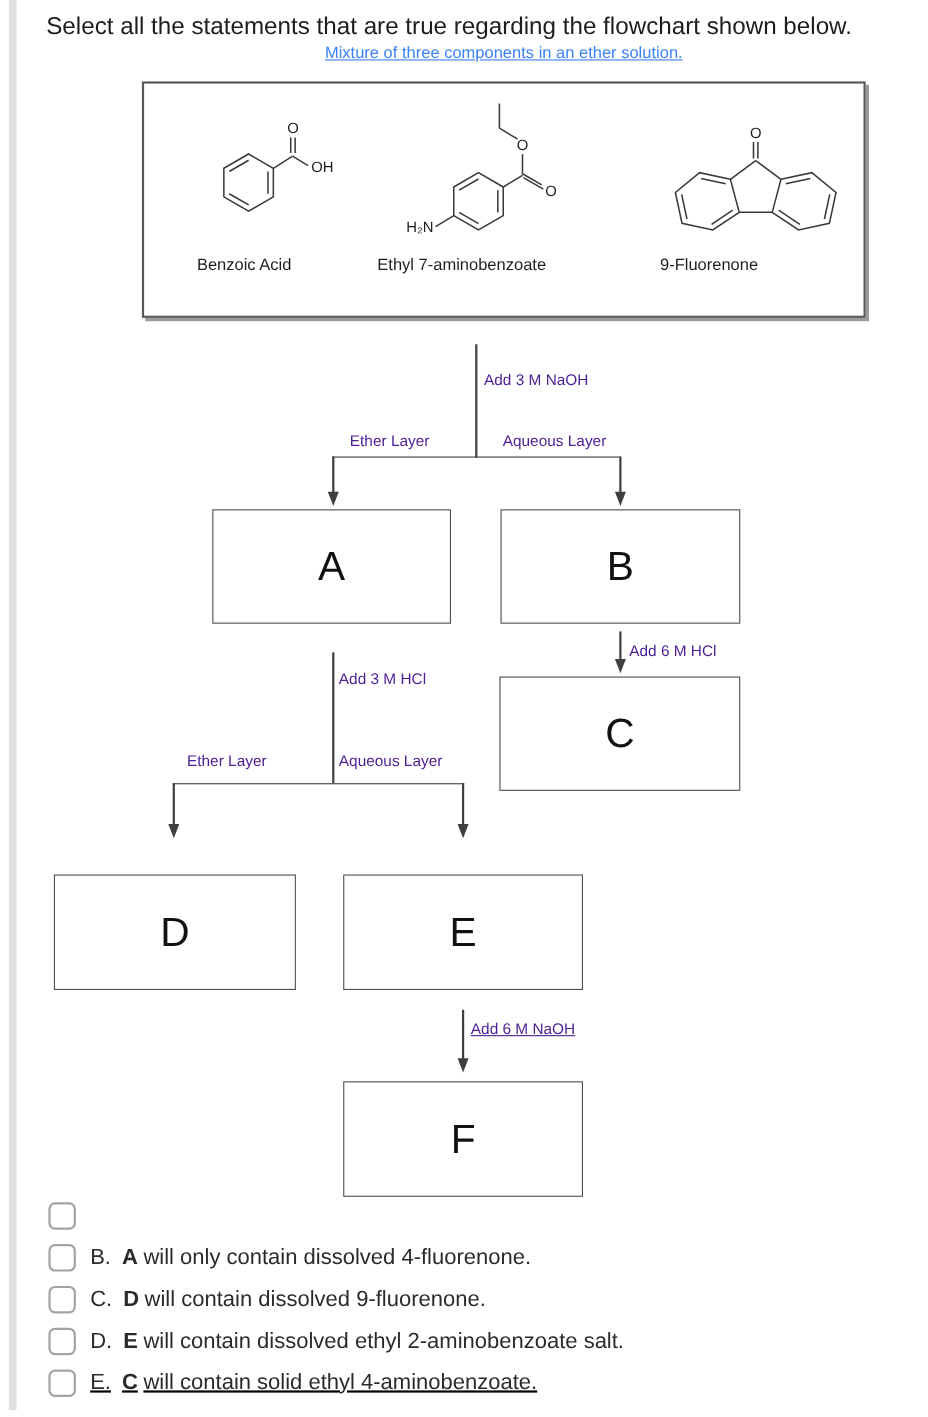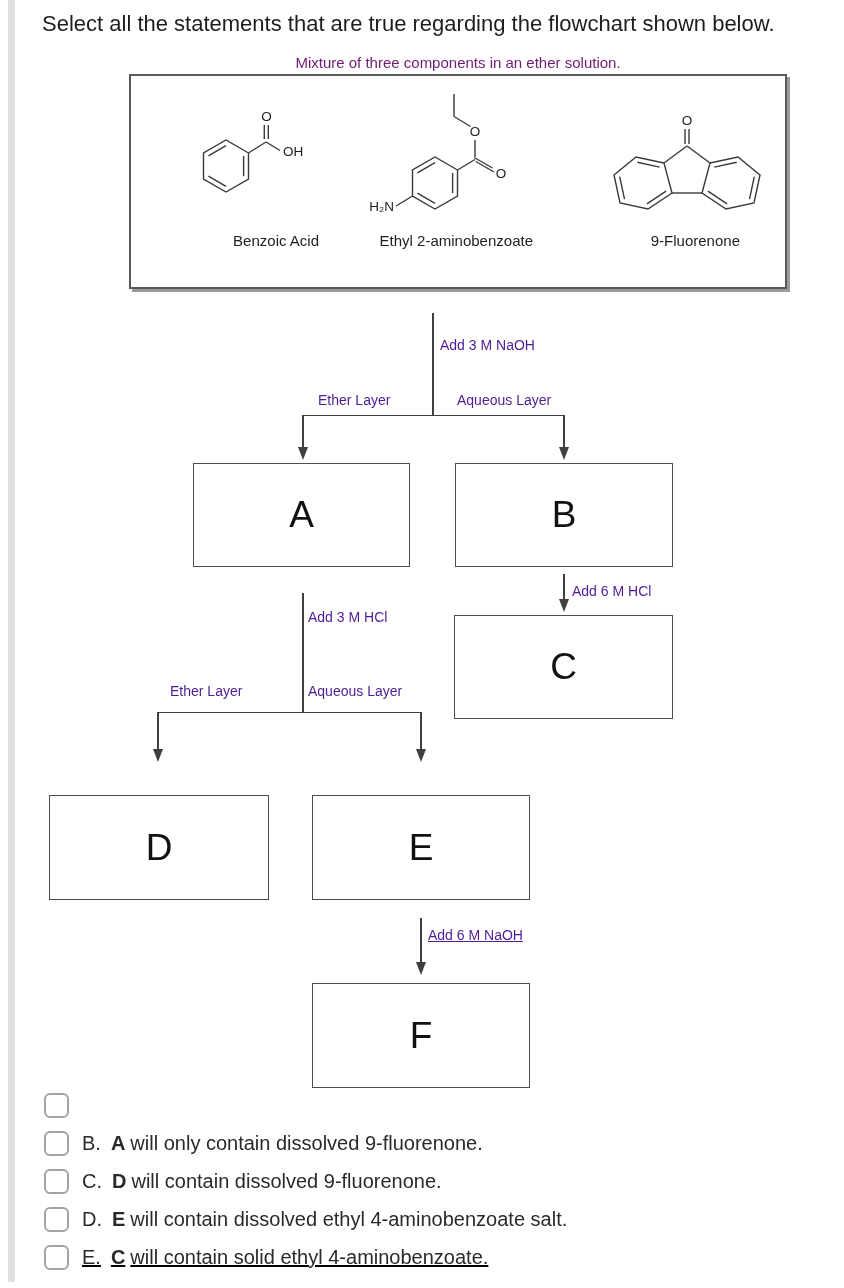--- a/index.html
+++ b/index.html
@@ -1,27 +1,27 @@
 <!DOCTYPE html>
 <html><head>
 <meta charset="utf-8">
 <style>
   html,body{margin:0;padding:0;background:#fff;}
   .canvas{position:relative;width:840px;height:1288px;background:#fff;overflow:hidden;
           font-family:"Liberation Sans",sans-serif;}
   .vbar{position:absolute;left:8px;top:0;width:7px;height:1282px;background:#e0e0e0;}
   .title{position:absolute;left:42px;top:11px;font-size:22px;color:#1d1d1d;white-space:nowrap;}
-  .caption{position:absolute;left:129px;top:54px;width:658px;text-align:center;
-           font-size:15px;color:#701a75;}
+  .caption{position:absolute;left:129px;top:40px;width:658px;text-align:center;
+           font-size:15px;color:#3b82f6;text-decoration:underline;}
   .mixbox{position:absolute;left:129px;top:74px;width:654px;height:211px;background:#fff;
           border:2px solid #5a5a5a;box-shadow:3px 3px 0 #9b9b9b;}
   .struct{position:absolute;}
   .struct path,.struct line{fill:none;stroke:#3a3a3a;stroke-width:1.4;}
   .struct text{fill:#1e1e1e;font-family:"Liberation Sans",sans-serif;font-size:13.5px;}
-  .compound-label{position:absolute;top:232px;text-align:right;font-size:15px;color:#1e1e1e;}
+  .compound-label{position:absolute;top:232px;text-align:left;font-size:15px;color:#1e1e1e;}
   .line{position:absolute;background:#3f3f3f;}
   .vline{width:1.5px;}
   .hline{height:1.5px;}
   .arrowhead{position:absolute;width:0;height:0;border-left:5px solid transparent;
              border-right:5px solid transparent;border-top:13px solid #3f3f3f;}
   .fc-label{position:absolute;font-size:14px;color:#4c1d95;white-space:nowrap;}
   .fc-box{position:absolute;border:1.5px solid #4d4d4d;background:#fff;display:flex;
           align-items:center;justify-content:center;font-size:37px;color:#111;}
   .option-row{position:absolute;left:44px;display:flex;align-items:center;}
   .checkbox{width:21px;height:21px;border:2px solid #a3a3a3;border-radius:6px;
@@ -84,21 +84,21 @@
     <path d="M54.7 59.1 L32.3 54.3"></path>
     <path d="M14.7 68.7 L19.5 91.1"></path>
     <path d="M41.9 95.9 L61.1 83.1"></path>
     <path d="M109.3 59.1 L131.7 54.3"></path>
     <path d="M149.3 68.7 L144.5 91.1"></path>
     <path d="M122.1 95.9 L102.9 83.1"></path>
     <text x="82" y="17" text-anchor="middle">O</text>
   </svg>
 
   <div class="compound-label" style="left:179px;width:140px;">Benzoic Acid</div>
-  <div class="compound-label" style="left:343px;width:190px;">Ethyl 2-aminobenzoate</div>
+  <div class="compound-label" style="left:343px;width:190px;">Ethyl 7-aminobenzoate</div>
   <div class="compound-label" style="left:600px;width:140px;">9-Fluorenone</div>
 
   <div class="line vline" style="left:432px;top:313px;height:103px;"></div>
   <div class="fc-label" style="left:440px;top:337px;">Add 3 M NaOH</div>
   <div class="fc-label" style="left:318px;top:392px;">Ether Layer</div>
   <div class="fc-label" style="left:457px;top:392px;">Aqueous Layer</div>
   <div class="line hline" style="left:302px;top:414.5px;width:262px;"></div>
   <div class="line vline" style="left:302px;top:415px;height:33px;"></div>
   <div class="arrowhead" style="left:298px;top:447px;"></div>
   <div class="line vline" style="left:563px;top:415px;height:33px;"></div>
@@ -128,28 +128,28 @@
   <div class="line vline" style="left:420px;top:918px;height:46px;"></div>
   <div class="arrowhead" style="left:416px;top:962px;"></div>
   <div class="fc-label" style="left:428px;top:927px;text-decoration:underline;">Add 6 M NaOH</div>
   <div class="fc-box" style="left:312px;top:983px;width:216px;height:103px;">F</div>
 
   <div class="option-row" style="top:1093px;">
     <div class="checkbox"></div>
   </div>
   <div class="option-row" style="top:1131px;">
     <div class="checkbox"></div>
-    <div class="option-label"><span class="opt-prefix">B.</span><span class="opt-subject">A</span><span>will only contain dissolved 9-fluorenone.</span></div>
+    <div class="option-label"><span class="opt-prefix">B.</span><span class="opt-subject">A</span><span>will only contain dissolved 4-fluorenone.</span></div>
   </div>
   <div class="option-row" style="top:1169px;">
     <div class="checkbox"></div>
     <div class="option-label"><span class="opt-prefix">C.</span><span class="opt-subject">D</span><span>will contain dissolved 9-fluorenone.</span></div>
   </div>
   <div class="option-row" style="top:1207px;">
     <div class="checkbox"></div>
-    <div class="option-label"><span class="opt-prefix">D.</span><span class="opt-subject">E</span><span>will contain dissolved ethyl 4-aminobenzoate salt.</span></div>
+    <div class="option-label"><span class="opt-prefix">D.</span><span class="opt-subject">E</span><span>will contain dissolved ethyl 2-aminobenzoate salt.</span></div>
   </div>
   <div class="option-row" style="top:1245px;text-decoration:underline;">
     <div class="checkbox"></div>
     <div class="option-label"><span class="opt-prefix">E.</span><span class="opt-subject">C</span><span>will contain solid ethyl 4-aminobenzoate.</span></div>
   </div>
 
 </div>
 
 </body></html>

